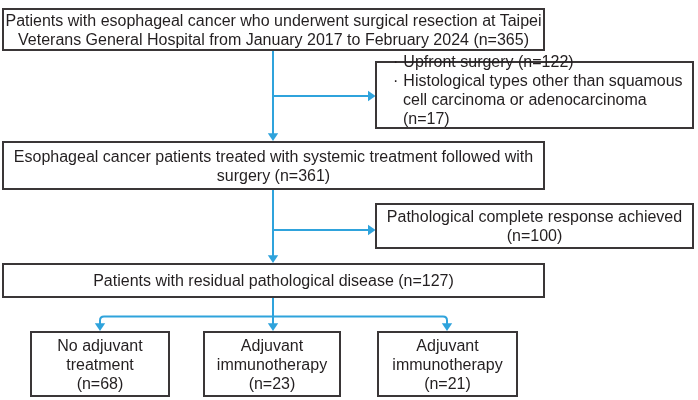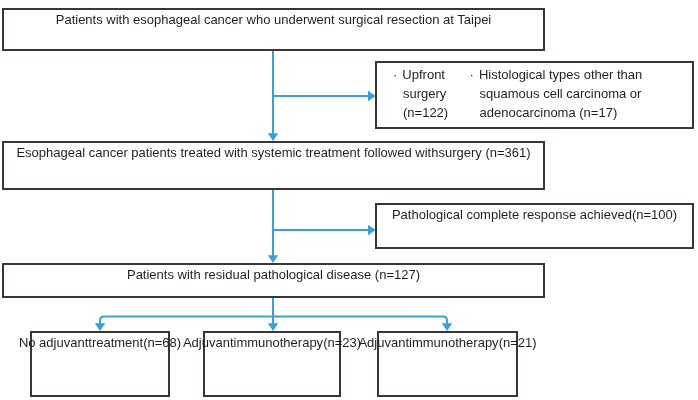--- a/index.html
+++ b/index.html
@@ -15,24 +15,24 @@
     font-family: "Liberation Sans", sans-serif;
     color: #231f20;
     overflow: hidden;
   }
   .box {
     position: absolute;
     box-sizing: border-box;
     background: #ffffff;
     border: 2px solid #3a3637;
     display: flex;
-    flex-direction: row;
+    flex-direction: column;
     justify-content: center;
     text-align: center;
-    font-size: 13px;
+    font-size: 16px;
     line-height: 19px;
     z-index: 2;
   }
   .box .line { white-space: nowrap; }
   #box-top    { left: 2px;   top: 8px;   width: 543px; height: 43px; }
   #box-excl1  { left: 375px; top: 61px;  width: 319px; height: 68px;
                 text-align: left; padding: 2px 6px 13px 10px; }
   #box-main2  { left: 2px;   top: 141px; width: 543px; height: 49px; }
   #box-excl2  { left: 375px; top: 203px; width: 319px; height: 46px; }
   #box-main3  { left: 2px;   top: 263px; width: 543px; height: 35px; }
@@ -74,20 +74,21 @@
       <polygon points="267.8,255.2 278.2,255.2 273,263"></polygon>
       <polygon points="368,224.8 368,235.2 375.6,230"></polygon>
       <polygon points="94.8,323.2 105.2,323.2 100,331"></polygon>
       <polygon points="267.8,323.2 278.2,323.2 273,331"></polygon>
       <polygon points="441.8,323.2 452.2,323.2 447,331"></polygon>
     </g>
   </svg>
 
   <div id="box-top" class="box">
     <div class="line">Patients with esophageal cancer who underwent surgical resection at Taipei</div>
+    <div class="line">Veterans General Hospital from January 2017 to February 2024 (n=365)</div>
   </div>
 
   <div id="box-excl1" class="box">
     <div class="bullet-item">
       <span class="bullet-glyph">·</span><span>Upfront surgery (n=122)</span>
     </div>
     <div class="bullet-item">
       <span class="bullet-glyph">·</span><span>Histological types other than squamous cell carcinoma or adenocarcinoma (n=17)</span>
     </div>
   </div>

